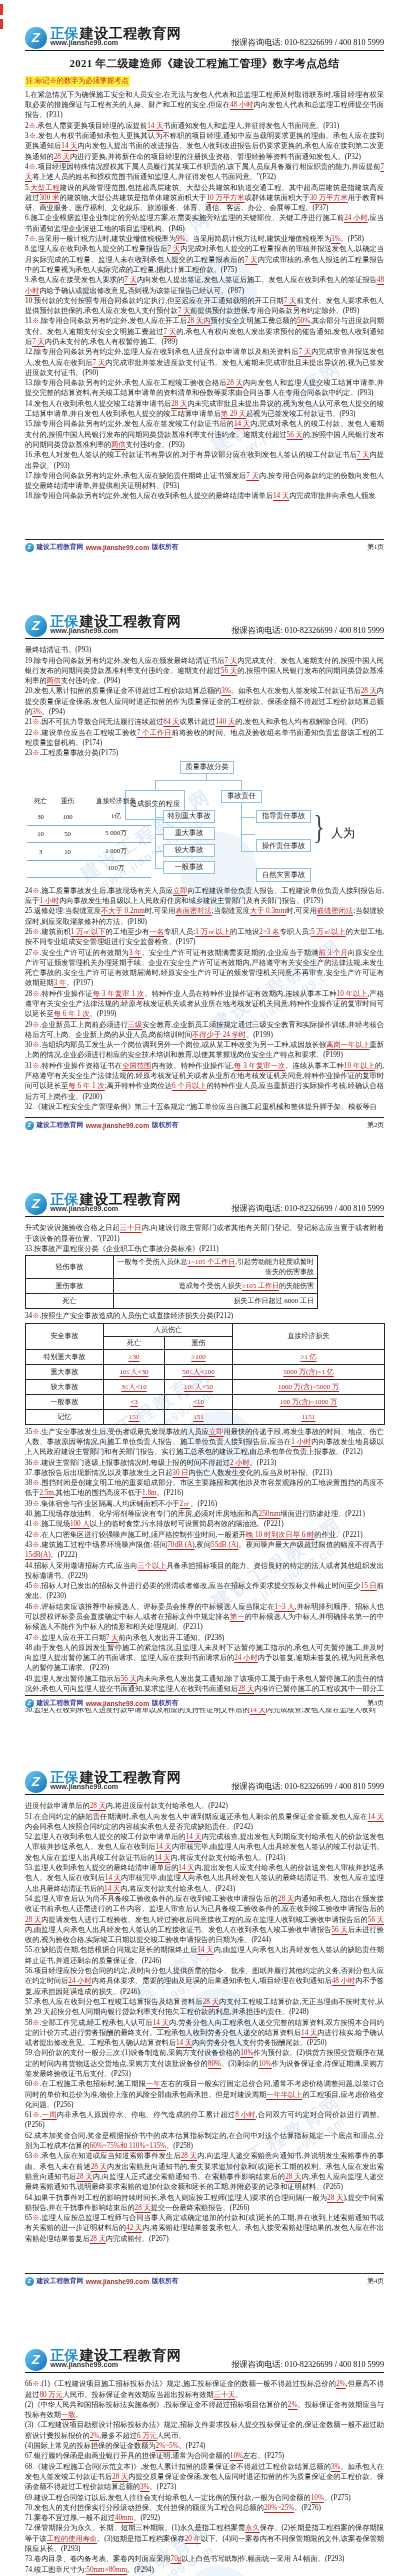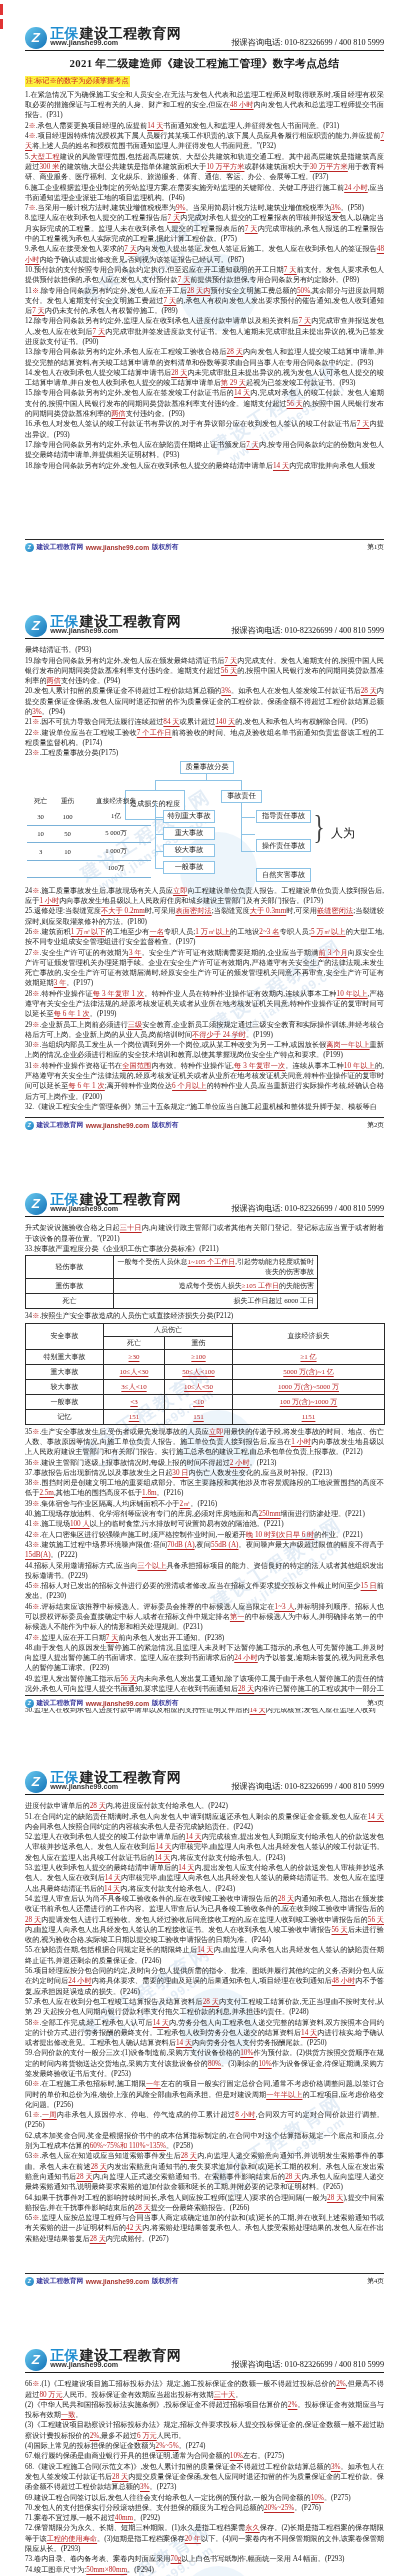--- a/index.html
+++ b/index.html
@@ -114,20 +114,21 @@
         <div class="brand-url">www.jianshe99.com</div>
       </div>
     </div>
     <div class="phone"><span>报课咨询电话:</span> <span>010-82326699 / 400 810 5999</span></div>
   </div>
 
   <h1 class="doc-title">2021 年二级建造师《建设工程施工管理》数字考点总结</h1>
   <div class="note-wrap"><span class="note">注:标记※的数字为必须掌握考点</span></div>
 <div class="item">1.在紧急情况下为确保施工安全和人员安全,在无法与发包人代表和总监理工程师及时取得联系时,项目经理有权采取必要的措施保证与工程有关的人身、财产和工程的安全,但应在<span class="rd">48 小时</span>内向发包人代表和总监理工程师提交书面报告。(P31)</div>
         <div class="item">2<span class="st">※</span>.承包人需要更换项目经理的,应提前<span class="rd">14 天</span>书面通知发包人和监理人,并征得发包人书面同意。(P31)</div>
+        <div class="item">3<span class="st">※</span>.发包人有权书面通知承包人更换其认为不称职的项目经理,通知中应当载明要求更换的理由。承包人应在接到更换通知后<span class="rd">14 天</span>内向发包人提出书面的改进报告。发包人收到改进报告后仍要求更换的,承包人应在接到第二次更换通知的<span class="rd">28 天</span>内进行更换,并将新任命的项目经理的注册执业资格、管理经验等资料书面通知发包人。(P32)</div>
         <div class="item">4<span class="st">※</span>.项目经理因特殊情况授权其下属人员履行其某项工作职责的,该下属人员应具备履行相应职责的能力,并应提前<span class="rd">7 天</span>将上述人员的姓名和授权范围书面通知监理人,并征得发包人书面同意。”(P32)</div>
         <div class="item">5.<span class="rd">大型工程</span>建设的风险管理范围,包括超高层建筑、大型公共建筑和轨道交通工程。其中超高层建筑是指建筑高度超过<span class="rd">300 米</span>的建筑物,大型公共建筑是指单体建筑面积大于<span class="rd">10 万平方米</span>或群体建筑面积大于<span class="rd">30 万平方米</span>用于教育科研、商业服务、医疗福利、文化娱乐、旅游服务、体育、通信、客运、办公、会展等工程。(P37)</div>
         <div class="item">6.施工企业根据监理企业制定的旁站监理方案,在需要实施旁站监理的关键部位、关键工序进行施工前<span class="rd">24 小时</span>,应当书面通知监理企业派驻工地的项目监理机构。(P46)</div>
         <div class="item">7<span class="st">※</span>.当采用一般计税方法时,建筑业增值税税率为<span class="rd">9%</span>。当采用简易计税方法时,建筑业增值税税率为<span class="rd">3%</span>。(P58)</div>
         <div class="item">8.监理人应在收到承包人提交的工程量报告后<span class="rd">7 天</span>内完成对承包人提交的工程量报表的审核并报送发包人,以确定当月实际完成的工程量。监理人未在收到承包人提交的工程量报表后的<span class="rd">7 天</span>内完成审核的,承包人报送的工程量报告中的工程量视为承包人实际完成的工程量,据此计算工程价款。(P75)</div>
         <div class="item">9.承包人应在接受发包人要求的<span class="rd">7 天</span>内向发包人提出签证,发包人签证后施工。发包人应在收到承包人的签证报告<span class="rd">48 小时</span>内给予确认或提出修改意见,否则视为该签证报告已经认可。(P87)</div>
         <div class="item">10.预付款的支付按照专用合同条款约定执行,但至迟应在开工通知载明的开工日期<span class="rd">7 天</span>前支付。发包人要求承包人提供预付款担保的,承包人应在发包人支付预付款<span class="rd">7 天</span>前提供预付款担保,专用合同条款另有约定除外。(P89)</div>
         <div class="item">11<span class="st">※</span>.除专用合同条款另有约定外,发包人应在开工后<span class="rd">28 天内</span>预付安全文明施工费总额的<span class="rd">50%</span>,其余部分与进度款同期支付。发包人逾期支付安全文明施工费超过<span class="rd">7 天</span>的,承包人有权向发包人发出要求预付的催告通知,发包人收到通知后<span class="rd">7 天</span>内仍未支付的,承包人有权暂停施工。(P89)</div>
         <div class="item">12.除专用合同条款另有约定外,监理人应在收到承包人进度付款申请单以及相关资料后<span class="rd">7 天</span>内完成审查并报送发包人,发包人应在收到后<span class="rd">7 天</span>内完成审批并签发进度款支付证书。发包人逾期未完成审批且未提出异议的,视为已签发进度款支付证书。(P90)</div>
         <div class="item">13.除专用合同条款另有约定外,承包人应在工程竣工验收合格后<span class="rd">28 天</span>内向发包人和监理人提交竣工结算申请单,并提交完整的结算资料,有关竣工结算申请单的资料清单和份数等要求由合同当事人在专用合同条款中约定。(P93)</div>

